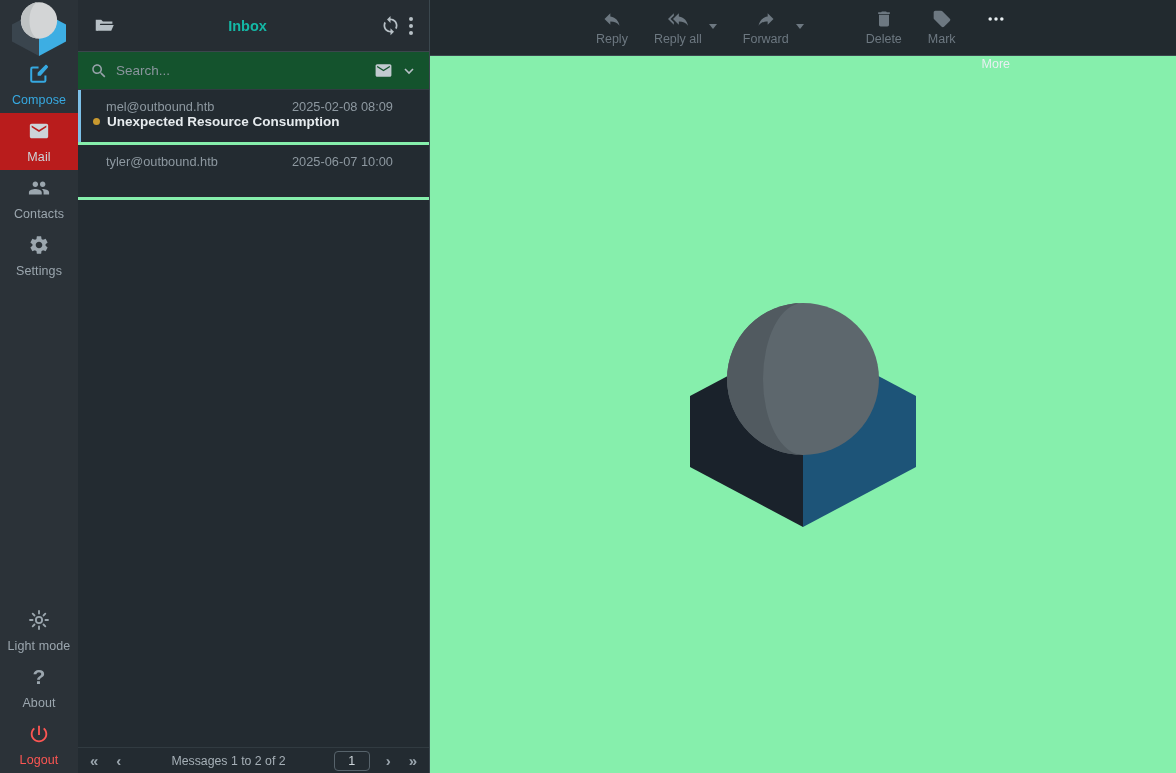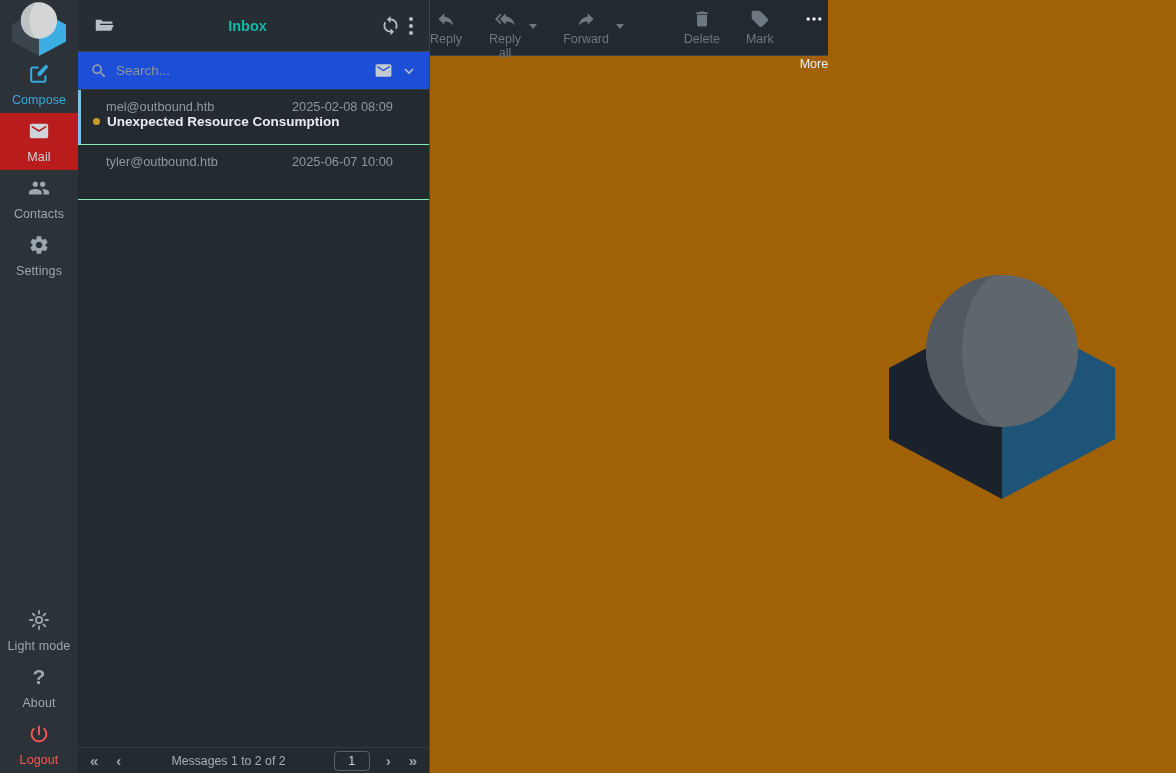--- a/index.html
+++ b/index.html
@@ -25,46 +25,46 @@
 
   
   .list-col { width:352px; flex:0 0 352px; background:#232b31; border-right:1px solid #3b474e; display:flex; flex-direction:column; }
   .list-header { height:52px; flex:0 0 52px; background:#262d33; border-bottom:1px solid #3b464d; display:flex; align-items:center; padding:0 12px; }
   .list-header .hbtn { background:none; border:none; cursor:pointer; display:flex; align-items:center; padding:4px; }
   .list-header svg { width:21px; height:21px; fill:#b7c0c6; }
   .list-title { flex:1; text-align:center; font-size:14.5px; font-weight:700; color:#14b8a6; }
   .kebab { display:flex; flex-direction:column; gap:3px; padding:4px 6px; }
   .kebab i { width:4px; height:4px; border-radius:50%; background:#b7c0c6; display:block; }
 
-  .searchbar { height:38px; flex:0 0 38px; background:#1d4ed8; border-bottom:1px solid #313b41; display:flex; align-items:center; padding:0 12px; gap:8px; }
+  .searchbar { height:38px; flex:0 0 38px; background:#14532d; border-bottom:1px solid #313b41; display:flex; align-items:center; padding:0 12px; gap:8px; }
   .searchbar svg.mag { width:18px; height:18px; fill:#97a2aa; }
   .searchbar input { flex:1; background:transparent; border:none; outline:none; color:#c5cdd3; font-size:13.5px; font-family:"Liberation Sans",sans-serif; }
   .searchbar input::placeholder { color:#8a959d; opacity:1; }
   .searchbar svg.scope { width:19px; height:19px; fill:#c2cad0; }
   .searchbar svg.chev { width:16px; height:16px; stroke:#b7c0c6; fill:none; stroke-width:2.4; }
 
   .messages { flex:1; overflow:hidden; }
-  .msg-row { position:relative; height:55px; border-bottom:1px solid #86efac; padding:9px 36px 0 28px; cursor:pointer; }
+  .msg-row { position:relative; height:55px; border-bottom:3px solid #86efac; padding:9px 36px 0 28px; cursor:pointer; }
   .msg-row .line1 { display:flex; justify-content:space-between; align-items:baseline; }
   .msg-row .sender { font-size:12.8px; color:#8d98a0; }
   .msg-row .date { font-size:12.8px; color:#8d98a0; }
   .msg-row .line2 { display:flex; align-items:center; }
   .msg-row .dot { width:7px; height:7px; border-radius:50%; margin-left:-13px; margin-right:7px; flex:0 0 7px; background:#b9c2c8; }
   .msg-row .subject { font-size:13.5px; color:#b6bfc5; white-space:nowrap; }
   .msg-row.unread .subject { color:#e6ebee; font-weight:700; }
   .msg-row.unread .dot { background:#c8992f; }
   .msg-row.focused::before { content:""; position:absolute; left:0; top:0; bottom:0; width:3px; background:#7cc0e8; }
 
   .list-footer { height:26px; flex:0 0 26px; border-top:1px solid #313b41; display:flex; align-items:center; padding:0 10px; gap:14px; color:#9aa5ad; }
   .pg-btn { background:none; border:none; color:#9aa5ad; font-size:15px; font-weight:700; cursor:pointer; line-height:1; padding:0 2px; font-family:"Liberation Sans",sans-serif; }
   .pg-status { flex:1; text-align:center; font-size:12.3px; color:#a5afb6; }
   .pg-input { width:36px; height:20px; background:transparent; border:1px solid #57636b; border-radius:4px; color:#cdd5da; text-align:center; font-size:12.5px; font-family:"Liberation Sans",sans-serif; outline:none; }
 
   
-  .main-col { flex:1; display:flex; flex-direction:row; background:#a16207; }
+  .main-col { flex:1; display:flex; flex-direction:column; background:#86efac; }
   .toolbar { height:56px; flex:0 0 56px; background:#222a2f; border-bottom:1px solid #3b464d; display:flex; align-items:flex-start; justify-content:center; gap:26px; padding-top:9px; }
   .tb-group { display:flex; align-items:flex-start; }
   .tb-btn { background:none; border:none; cursor:pointer; display:flex; flex-direction:column; align-items:center; gap:3px; color:#6d7881; font-family:"Liberation Sans",sans-serif; }
   .tb-btn svg { width:20px; height:20px; fill:#6d7881; }
   .tb-btn .tb-label { font-size:12.5px; }
   .tb-btn.active { color:#e9eff2;gap:28px; }
   .tb-btn.active svg { fill:#e9eff2; }
   .caret { width:0; height:0; border-left:4px solid transparent; border-right:4px solid transparent; border-top:5px solid #6d7881; margin:15px 0 0 7px; cursor:pointer; }
   .tb-gap { width:10px; }
   .content { flex:1; display:flex; align-items:center; justify-content:center; }

